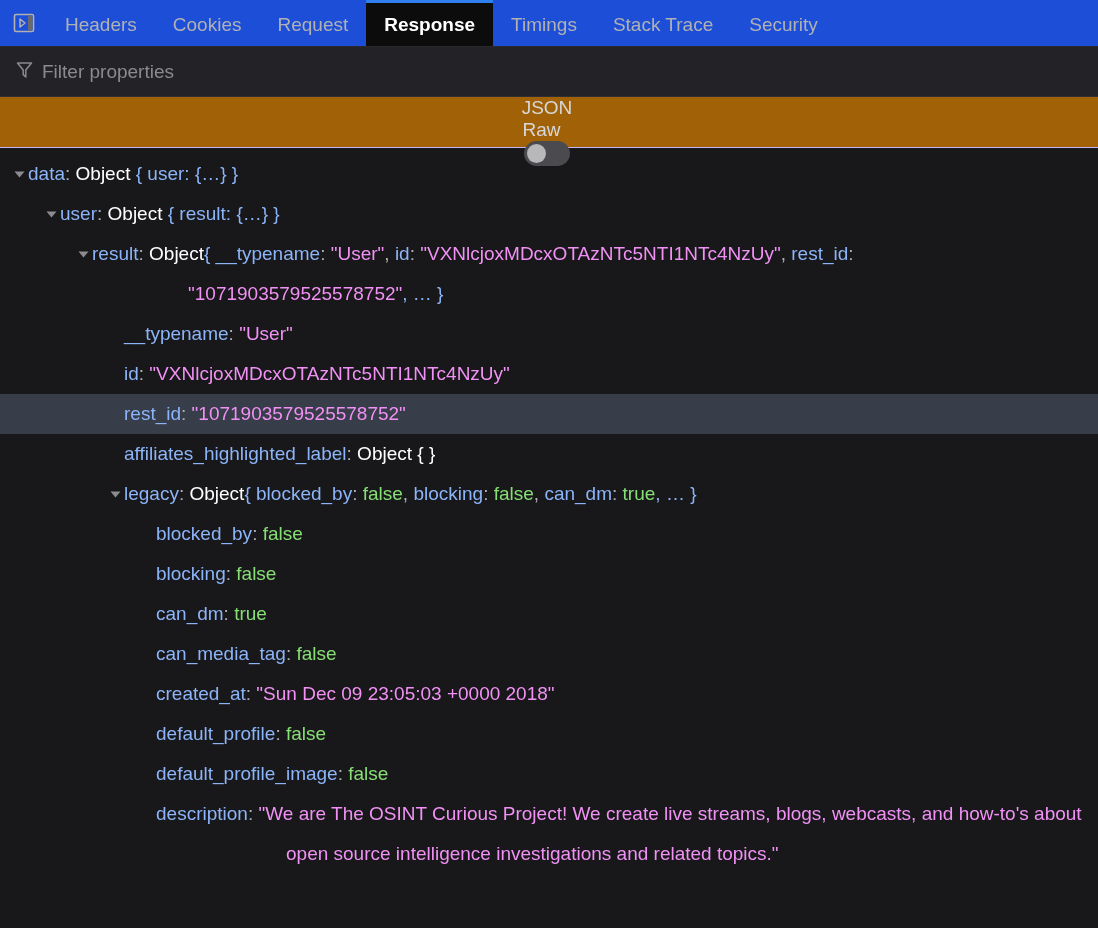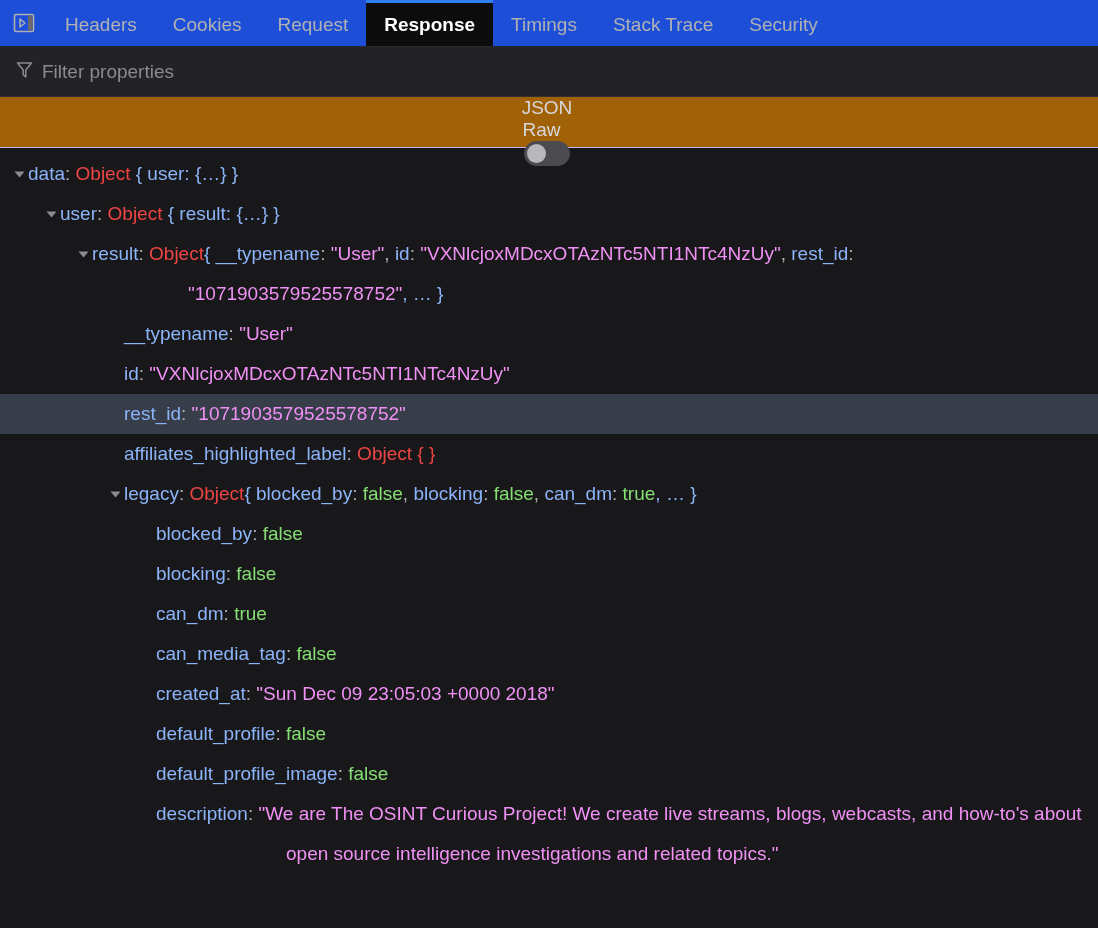--- a/index.html
+++ b/index.html
@@ -117,21 +117,21 @@
   .row .twisty.empty { visibility: hidden; }
   .row .content { white-space: pre-wrap; overflow-wrap: anywhere; }
 
   .i1 { margin-left: 0px; }
   .i2 { margin-left: 32px; }
   .i3 { margin-left: 64px; }
   .i4 { margin-left: 96px; }
   .i5 { margin-left: 128px; }
 
   .k    { color: #8cb4f8; }   
-  .typ  { color: #ef4444; }   
+  .typ  { color: #ffffff; }   
   .str  { color: #f191f5; }   
   .bool { color: #86de74; }   
   .pun  { color: #8cb4f8; }   
   .sep  { color: #b1b1b3; }
 
   .wrapline { display: block; }
   .hang-res { padding-left: 96px; }
 </style>
 </head>
 <body>

